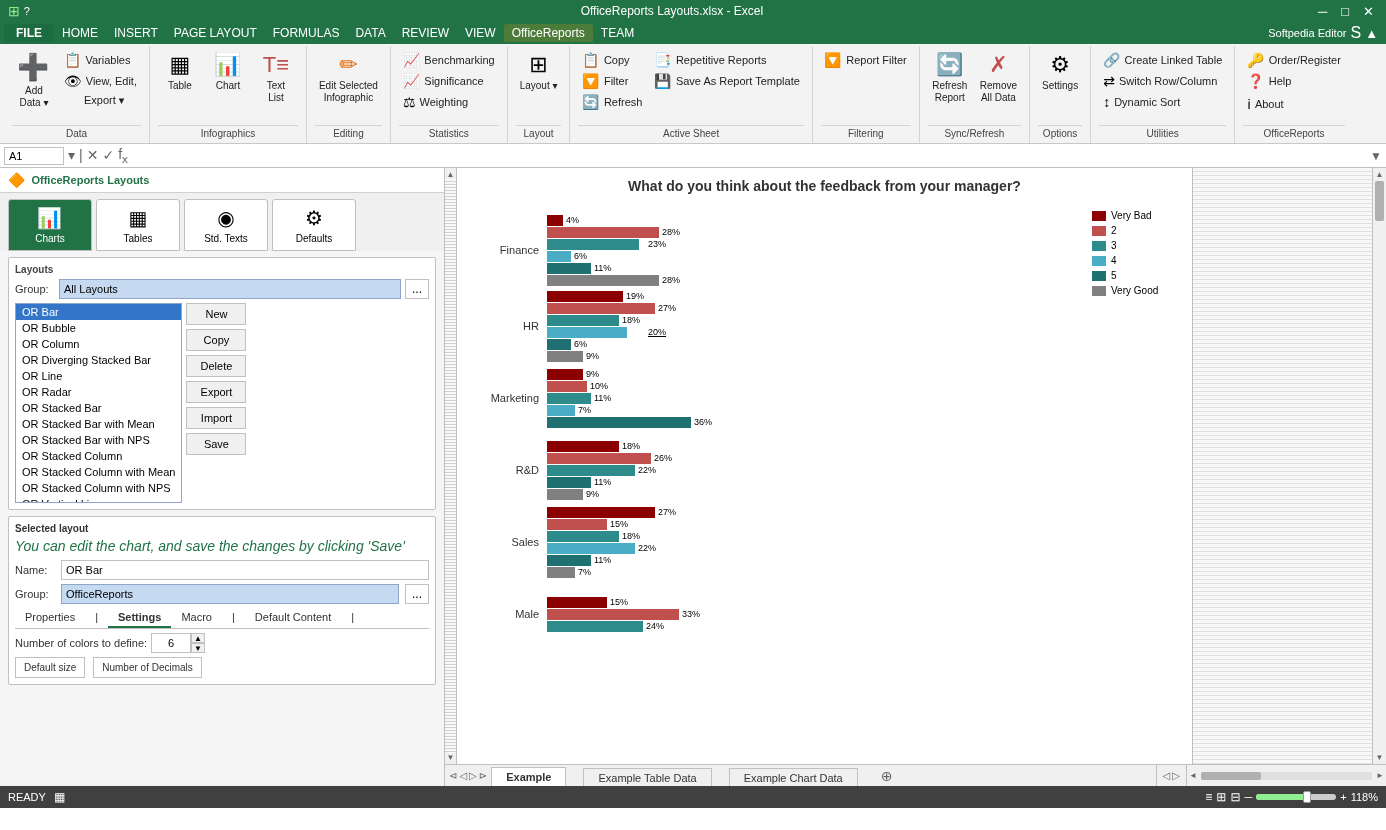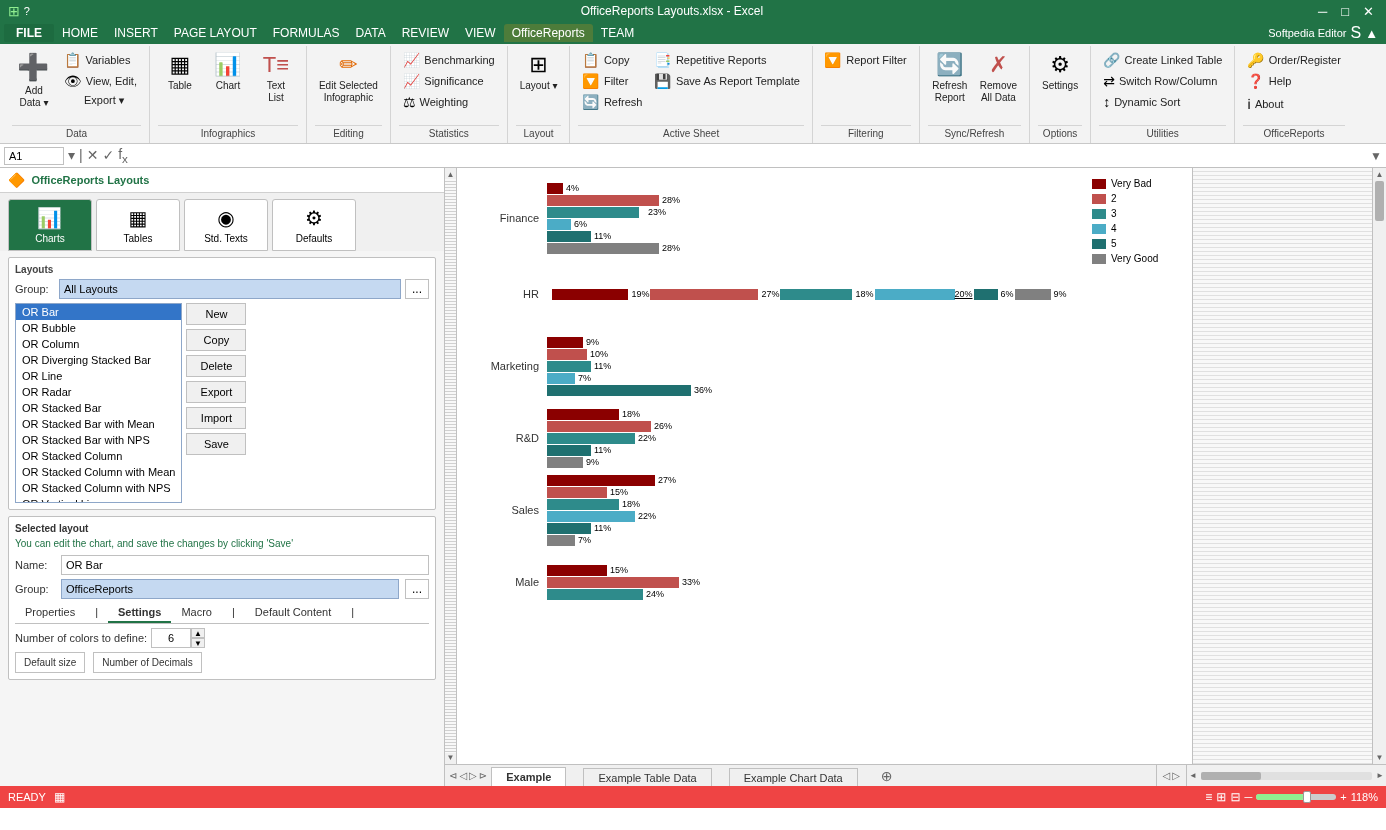--- a/index.html
+++ b/index.html
@@ -208,21 +208,21 @@
 
     
     .selected-layout-section {
       margin: 4px 8px;
       border: 1px solid #c0c0c0;
       background: #fff;
       border-radius: 2px;
       padding: 6px;
     }
     .selected-title { font-size: 10px; color: #333; margin-bottom: 4px; font-weight: bold; }
-    .edit-note { font-size: 10px; color: #217346; margin-bottom: 6px; }
+    .edit-note { font-size: 14px; color: #217346; margin-bottom: 6px; font-style: italic; }
     .field-row { display: flex; align-items: center; gap: 6px; margin-bottom: 4px; }
     .field-label { font-size: 11px; color: #333; width: 40px; }
     .field-input { flex: 1; height: 20px; border: 1px solid #c0c0c0; padding: 0 4px; font-size: 11px; }
     .field-input-blue { background: #c5d9f1; border-color: #8ea7c9; }
 
     
     .prop-tabs { display: flex; border-bottom: 1px solid #c0c0c0; margin-bottom: 4px; }
     .prop-tab { padding: 3px 10px; font-size: 11px; cursor: pointer; color: #333; }
     .prop-tab.active { border-bottom: 2px solid #217346; font-weight: bold; }
 
@@ -258,21 +258,21 @@
       background: #f0f0f0;
       cursor: pointer;
       border-bottom: none;
       color: #333;
     }
     .sheet-tab.active { background: #fff; font-weight: bold; border-bottom: 1px solid #fff; }
 
     
     .status-bar {
       height: 22px;
-      background: #ef4444;
+      background: #404040;
       display: flex;
       align-items: center;
       justify-content: space-between;
       padding: 0 8px;
       color: white;
       font-size: 11px;
     }
     .status-right { display: flex; align-items: center; gap: 8px; }
     .zoom-controls { display: flex; align-items: center; gap: 4px; }
 
@@ -641,20 +641,21 @@
 
     <div style="position:relative;flex:1;overflow:hidden;display:flex;">
 
       <div style="width:12px;background:#f0f0f0;border-right:1px solid #c0c0c0;display:flex;flex-direction:column;">
         <div style="font-size:8px;color:#666;text-align:center;padding-top:2px;">▲</div>
         <div style="flex:1;background:repeating-linear-gradient(0deg,#d0d0d0 0px,#d0d0d0 1px,#f8f8f8 1px,#f8f8f8 3px),repeating-linear-gradient(90deg,#d0d0d0 0px,#d0d0d0 1px,transparent 1px,transparent 3px);background-size:3px 3px;"></div>
         <div style="font-size:8px;color:#666;text-align:center;padding-bottom:2px;">▼</div>
       </div>
 
       <div style="flex:1;padding:10px 10px 0 10px;overflow:hidden;">
+        <div class="chart-title">What do you think about the feedback from your manager?</div>
 
         <div style="display:flex;align-items:flex-start;">
 
           <div style="display:flex;flex:1;">
 
             <div style="display:flex;flex-direction:column;min-width:80px;padding-top:0;">
               <div style="height:80px;display:flex;align-items:center;justify-content:flex-end;padding-right:8px;">
                   <span style="font-size:11px;color:#333;">Finance</span>
                 </div>
               <div style="height:72px;display:flex;align-items:center;justify-content:flex-end;padding-right:8px;">
@@ -696,36 +697,36 @@
                 <div style="display:flex;align-items:center;">
                     <div style="width:44px;height:11px;background:#1F7070;"></div>
                     <span style="font-size:9px;margin-left:3px;">11%</span>
                   </div>
                 <div style="display:flex;align-items:center;">
                     <div style="width:112px;height:11px;background:#808080;"></div>
                     <span style="font-size:9px;margin-left:3px;">28%</span>
                   </div>
               </div>
 
-              <div style="height:72px;display:flex;flex-direction:row;justify-content:center;gap:1px;">
+              <div style="height:72px;display:flex;flex-direction:column;justify-content:center;gap:1px;">
                 <div style="display:flex;align-items:center;">
                     <div style="width:76px;height:11px;background:#8B0000;"></div>
                     <span style="font-size:9px;margin-left:3px;">19%</span>
                   </div>
                 <div style="display:flex;align-items:center;">
                     <div style="width:108px;height:11px;background:#C0504D;"></div>
                     <span style="font-size:9px;margin-left:3px;">27%</span>
                   </div>
                 <div style="display:flex;align-items:center;">
                     <div style="width:72px;height:11px;background:#2E8B8B;"></div>
                     <span style="font-size:9px;margin-left:3px;">18%</span>
                   </div>
                 <div style="display:flex;align-items:center;">
                     <div style="width:80px;height:11px;background:#4BACC6;"></div>
-                    <span style="font-size:9px;margin-left:0;text-decoration:underline;">20%</span>
+                    <span style="font-size:9px;margin-left:21px;text-decoration:underline;">20%</span>
                   </div>
                 <div style="display:flex;align-items:center;">
                     <div style="width:24px;height:11px;background:#1F7070;"></div>
                     <span style="font-size:9px;margin-left:3px;">6%</span>
                   </div>
                 <div style="display:flex;align-items:center;">
                     <div style="width:36px;height:11px;background:#808080;"></div>
                     <span style="font-size:9px;margin-left:3px;">9%</span>
                   </div>
               </div>

